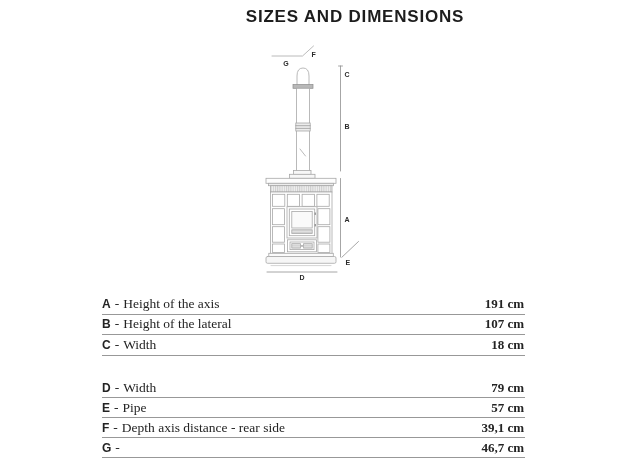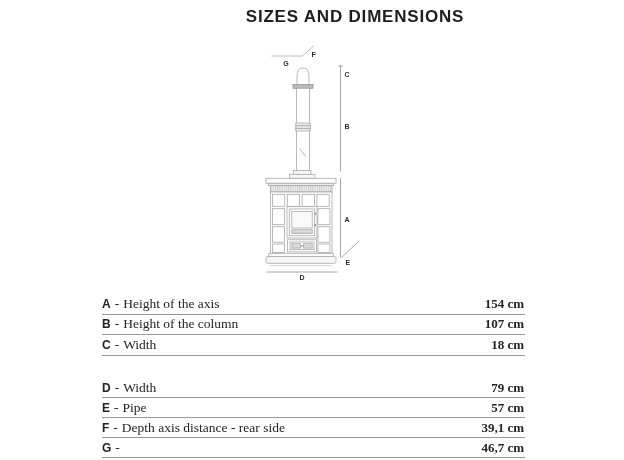--- a/index.html
+++ b/index.html
@@ -133,27 +133,27 @@
   <text x="302" y="279.5" text-anchor="middle">D</text>
 </svg>
 
 <div class="dim-table t1">
   <div class="trow">
     <span class="cell-label">
       <span class="key">A</span>
       <span class="sep">-</span>
       <span class="lbl">Height of the axis</span>
     </span>
-    <span class="val">154 cm</span>
+    <span class="val">191 cm</span>
   </div>
   <div class="trow">
     <span class="cell-label">
       <span class="key">B</span>
       <span class="sep">-</span>
-      <span class="lbl">Height of the column</span>
+      <span class="lbl">Height of the lateral</span>
     </span>
     <span class="val">107 cm</span>
   </div>
   <div class="trow">
     <span class="cell-label">
       <span class="key">C</span>
       <span class="sep">-</span>
       <span class="lbl">Width</span>
     </span>
     <span class="val">18 cm</span>

